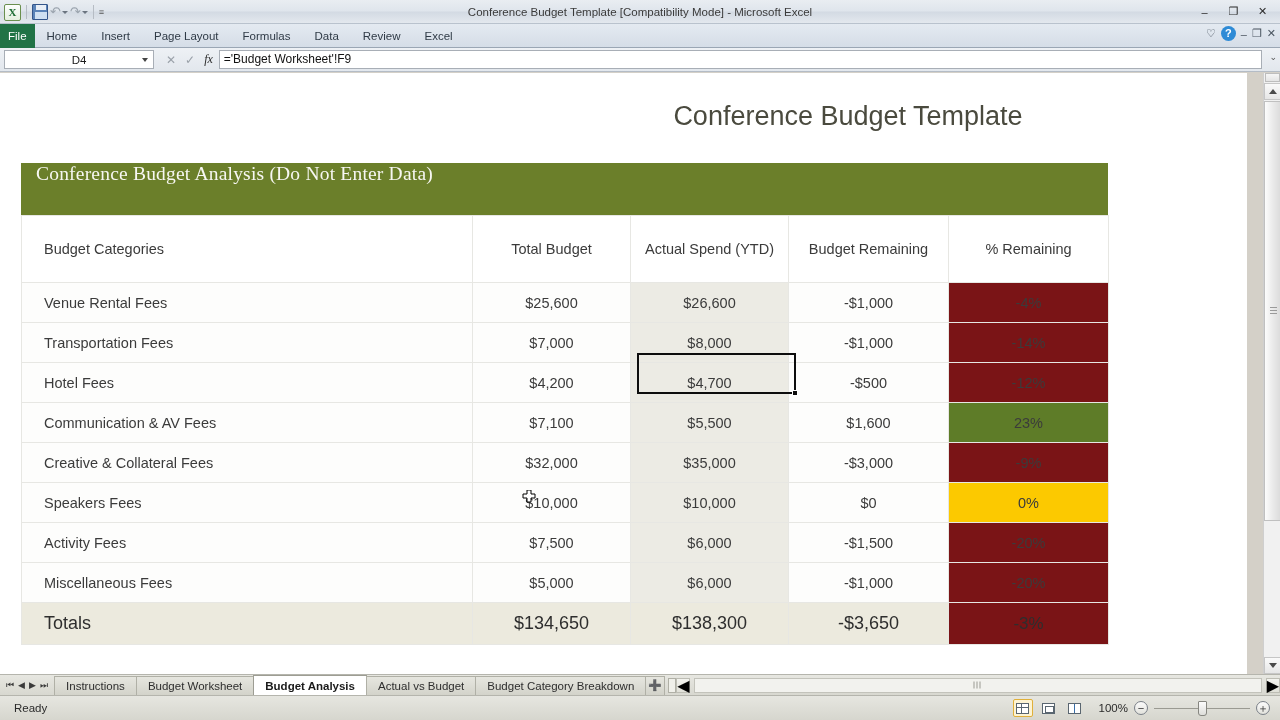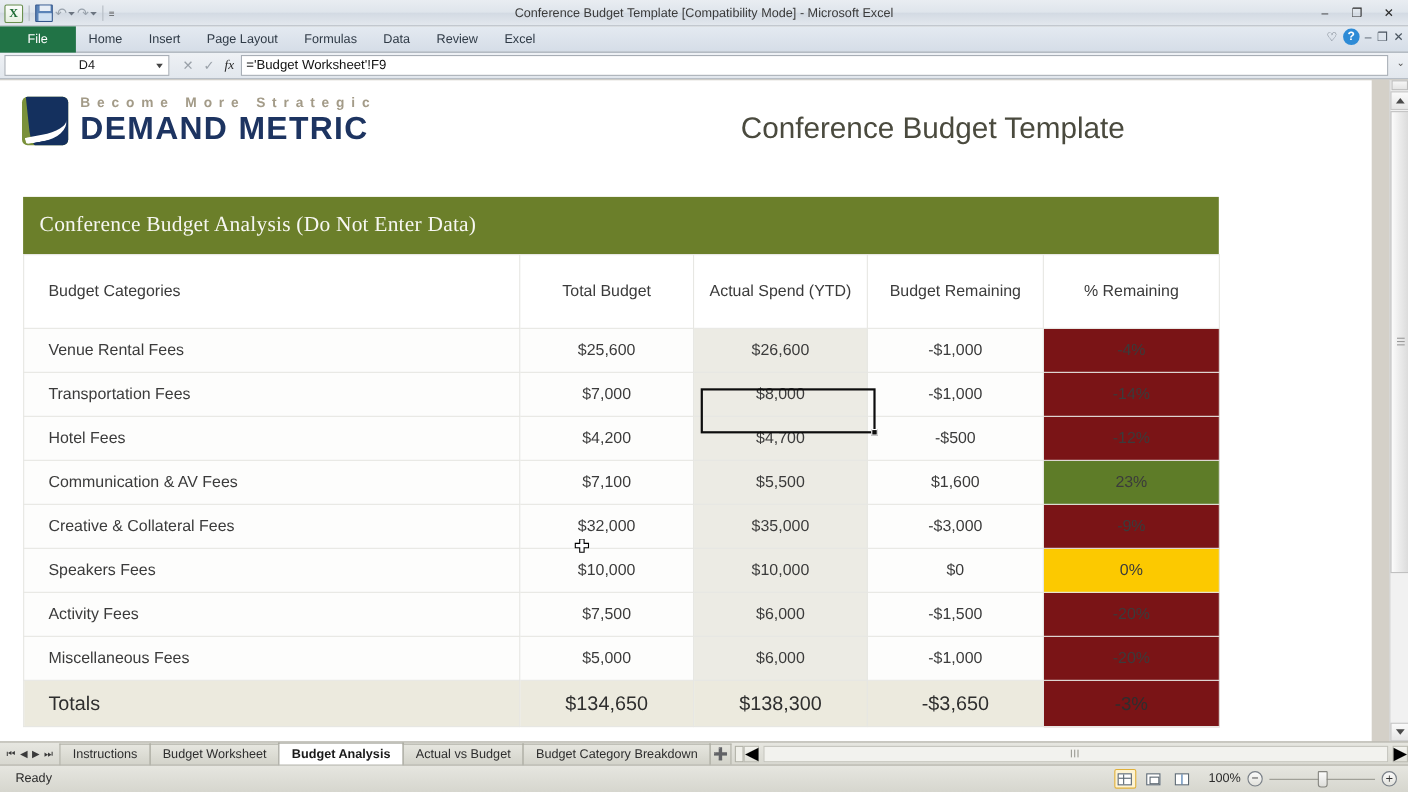--- a/index.html
+++ b/index.html
@@ -46,21 +46,21 @@
   .ribbon {
     position: absolute; left: 0; top: 24px; width: 1280px; height: 24px;
     background: linear-gradient(to bottom,#e4eaf1,#d5dde7);
     border-bottom: 1px solid #9aa6b4;
   }
   .tabs { position: absolute; left: 0; top: 0; display: flex; height: 24px; align-items: flex-end; }
   .tab {
     height: 23px; line-height: 23px; padding: 0 12px; font-size: 11.5px; color: #2f3a46; cursor: default;
   }
   .tab.file {
-    background: #217346; color: #fff; padding: 0 25px; height: 24px; line-height: 24px;
+    background: #217346; color: #fff; padding: 0 8px; height: 24px; line-height: 24px;
   }
   .ribbon-right { position: absolute; right: 4px; top: 2px; display:flex; align-items:center; gap: 5px; }
   .rr-ic { font-size: 11px; color: #4a5560; }
   .help-ic {
     width: 15px; height: 15px; border-radius: 50%; background: #2e8bd6; color: #fff;
     font-size: 11px; font-weight: bold; text-align: center; line-height: 15px;
   }
 
   
   .formulabar {
@@ -118,22 +118,22 @@
     font-size: 29px; letter-spacing: 1.2px; color: #1d3461; font-weight: bold; margin-top: 1px;
     font-family: "Liberation Sans", sans-serif;
   }
   .doc-title {
     position: absolute; left: 560px; top: 28px; width: 560px; text-align: center;
     font-size: 27px; color: #4a4a3e; font-family: "Liberation Sans", sans-serif; font-weight: 400;
   }
 
   
   .banner {
-    margin: 16px 13px 0 13px; width: 1087px; height: 52px; background: #6b7f2a;
-    display: flex; align-items: center; padding-left: 15px;
+    margin: 0 13px 0 13px; width: 1087px; height: 52px; background: #6b7f2a;
+    display: flex; align-items: flex-start; padding-left: 15px;
   }
   .banner-text {
     font-size: 19.5px; color: #f7f7f2; font-family: "Liberation Serif", serif; letter-spacing: .2px;
   }
 
   
   table.bt { margin-left: 13px; width: 1087px; border-collapse: collapse; table-layout: fixed; }
   table.bt col.c0 { width: 451px; }
   table.bt col.c1 { width: 158px; }
   table.bt col.c2 { width: 158px; }
@@ -318,30 +318,20 @@
     <span class="fb-fx">fx</span>
   </div>
   <div class="fx-input">='Budget Worksheet'!F9</div>
   <span class="fb-expand">⌄</span>
 </div>
 
 <div class="sheet">
   <div class="sheet-inner">
 
     <div class="dochead">
-      <div class="logo-wrap">
-        <div class="logo-mark">
-          <div class="navy"></div>
-          <div class="swoosh"></div>
-        </div>
-        <div class="logo-text">
-          <div class="logo-tag">Become More Strategic</div>
-          <div class="logo-name">DEMAND METRIC</div>
-        </div>
-      </div>
       <div class="doc-title">Conference Budget Template</div>
     </div>
 
     <div class="banner">
       <span class="banner-text">Conference Budget Analysis (Do Not Enter Data)</span>
     </div>
 
     <table class="bt">
       <colgroup>
         <col class="c0">

